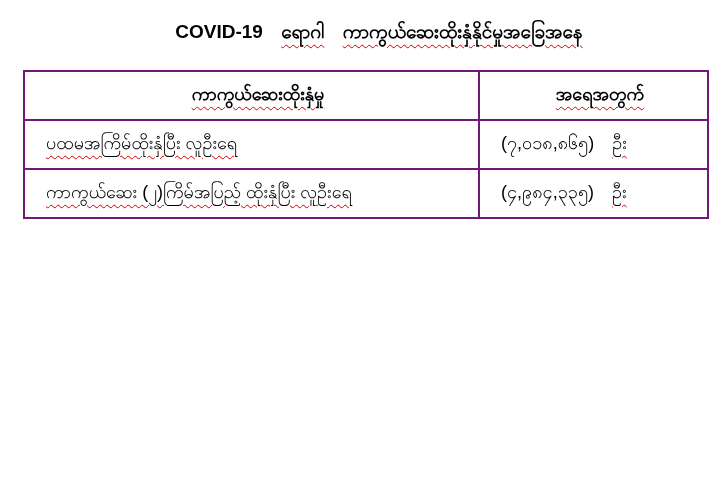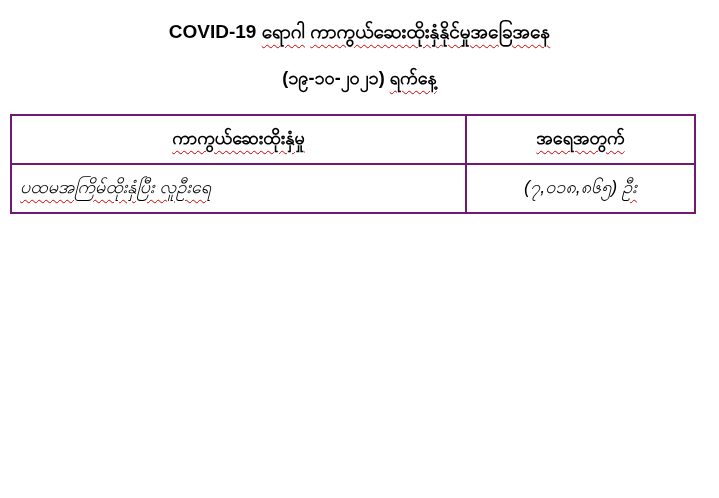--- a/index.html
+++ b/index.html
@@ -1,15 +1,15 @@
 <!DOCTYPE html>
 <html><head>
 <meta charset="utf-8">
 <style>
-  * { box-sizing: border-box; }
+  * { box-sizing: border-box; padding-left: 13px; }
   html, body { margin: 0; padding: 0; }
   body {
     width: 719px;
     height: 498px;
     background: #ffffff;
     color: #000000;
     font-family: "Liberation Sans", "DejaVu Sans", sans-serif;
     overflow: hidden;
   }
   .doc-title {
@@ -38,56 +38,59 @@
     font-size: 18px;
     line-height: 45px;
     padding: 0 8px 2px 8px;
     vertical-align: top;
     background: #ffffff;
   }
   .vax-table th {
     font-weight: 700;
     text-align: center;
   }
-  .vax-table td { font-weight: 400; font-style: italic; }
+  .vax-table td { font-weight: 400; }
   td.label-cell { text-align: left; }
-  td.value-cell { text-align: center; white-space: nowrap; }
+  td.value-cell { text-align: left; white-space: nowrap; }
   .wavy {
     text-decoration-line: underline;
     text-decoration-style: wavy;
     text-decoration-color: #d40000;
     text-decoration-thickness: 1px;
     text-underline-offset: 6px;
   }
 </style>
 </head>
 <body>
 
 <div>
 
   <h1 class="doc-title"><span>COVID-19</span>
     <span class="wavy">ရောဂါ</span>
     <span class="wavy">ကာကွယ်ဆေးထိုးနှံနိုင်မှုအခြေအနေ</span></h1>
 
-  <div class="date-line"><span>(၁၉-၁၀-၂၀၂၁)</span>
-    <span class="wavy">ရက်နေ့</span></div>
 
   <table class="vax-table">
     <colgroup>
       <col class="c1">
       <col class="c2">
     </colgroup>
     <thead>
       <tr>
         <th><span class="wavy">ကာကွယ်ဆေးထိုးနှံမှု</span></th>
         <th><span class="wavy">အရေအတွက်</span></th>
       </tr>
     </thead>
     <tbody>
       <tr>
         <td class="label-cell"><span class="wavy">ပထမအကြိမ်ထိုးနှံပြီး လူဦးရေ</span></td>
         <td class="value-cell"><span>(၇,၀၁၈,၈၆၅)</span>
           <span class="wavy">ဦး</span></td>
       </tr>
+      <tr>
+        <td class="label-cell"><span class="wavy">ကာကွယ်ဆေး (၂)ကြိမ်အပြည့် ထိုးနှံပြီး လူဦးရေ</span></td>
+        <td class="value-cell"><span>(၄,၉၈၄,၃၃၅)</span>
+          <span class="wavy">ဦး</span></td>
+      </tr>
     </tbody>
   </table>
 
 </div>
 
 </body></html>

